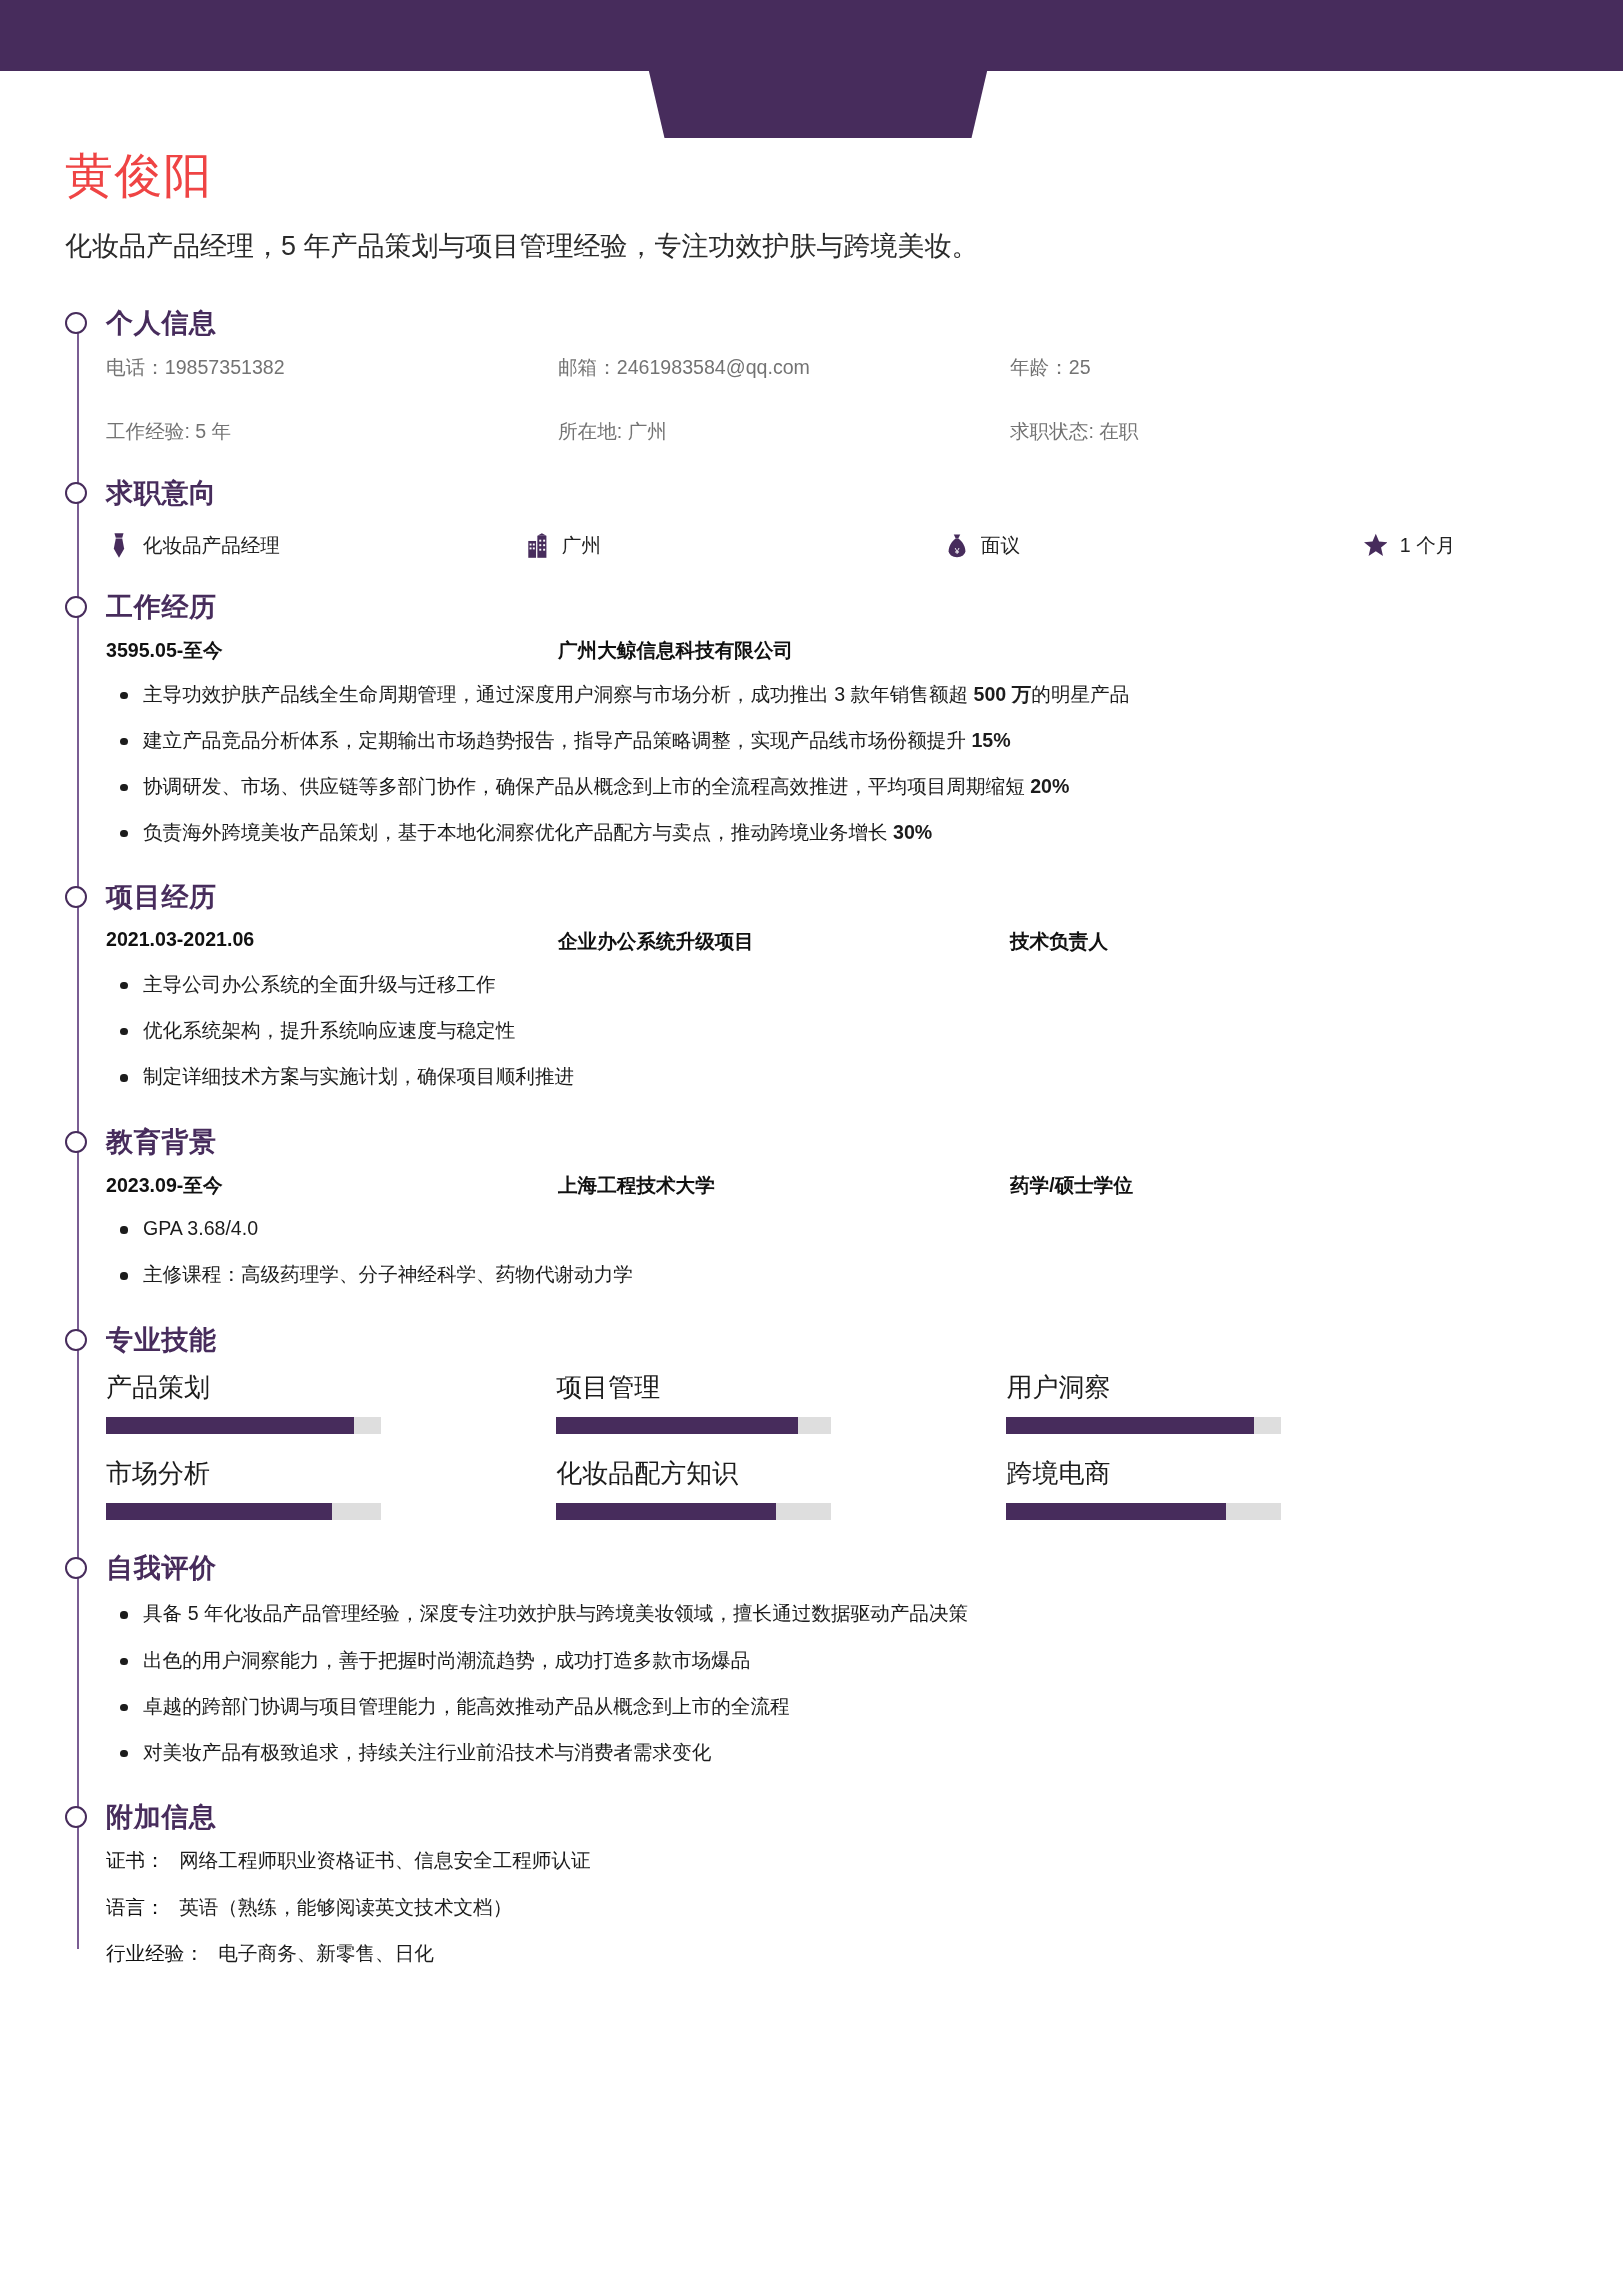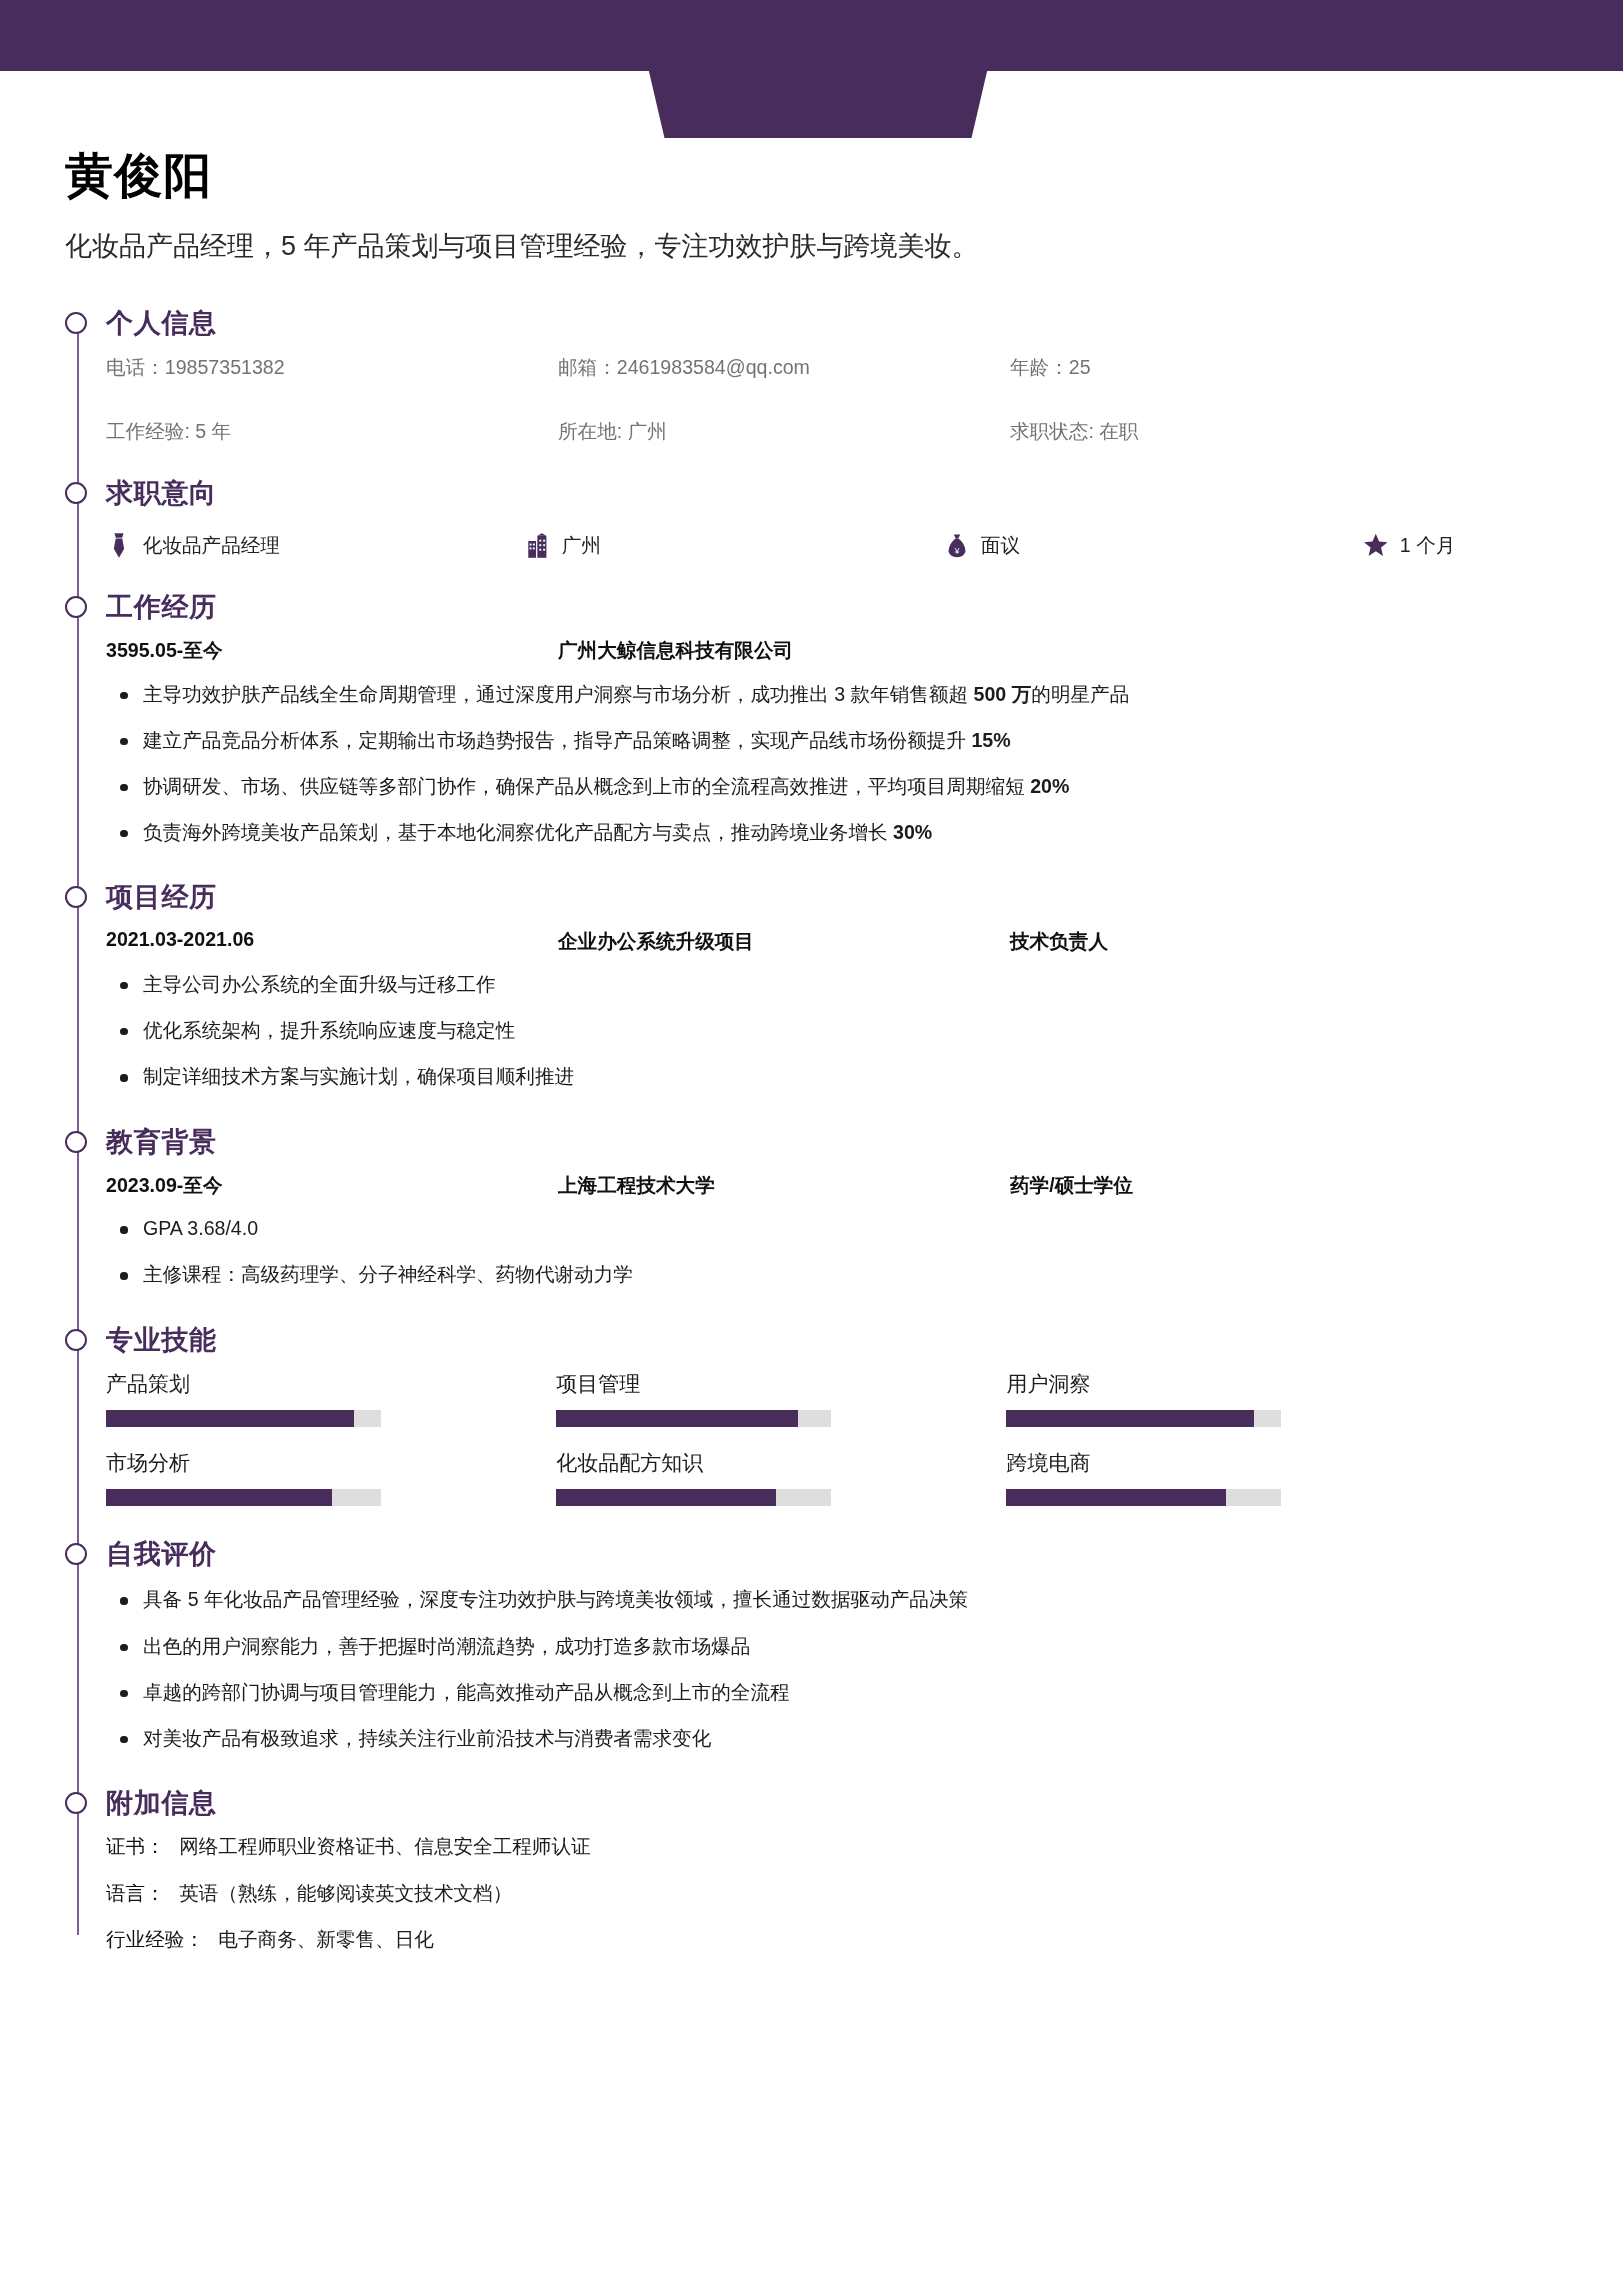--- a/index.html
+++ b/index.html
@@ -34,22 +34,22 @@
     height: 67px;
   }
   .header-tab svg { display: block; }
 
   
   .identity {
     padding: 79px 0 0 65px;
   }
   .name {
     font-size: 48px;
-    font-weight: bold;
-    color: #000000;
+    font-weight: normal;
+    color: #ef4444;
     letter-spacing: 1.3px;
     line-height: 1.1;
   }
   .tagline {
     margin-top: 23.6px;
     font-size: 27px;
     color: #2b2b2b;
     line-height: 1.5;
   }
 
@@ -167,21 +167,21 @@
   
   .skills-grid {
     display: grid;
     grid-template-columns: repeat(3, 445px);
     column-gap: 5.2px;
     row-gap: 22px;
     margin-top: 5.2px;
   }
   .skill { width: 275px; }
   .skill-name {
-    font-size: 21px;
+    font-size: 26px;
     color: #1c1c1c;
     margin-bottom: 11.8px;
   }
   .skill-track {
     position: relative;
     width: 275px;
     height: 17px;
     background: #dedede;
   }
   .skill-fill {

